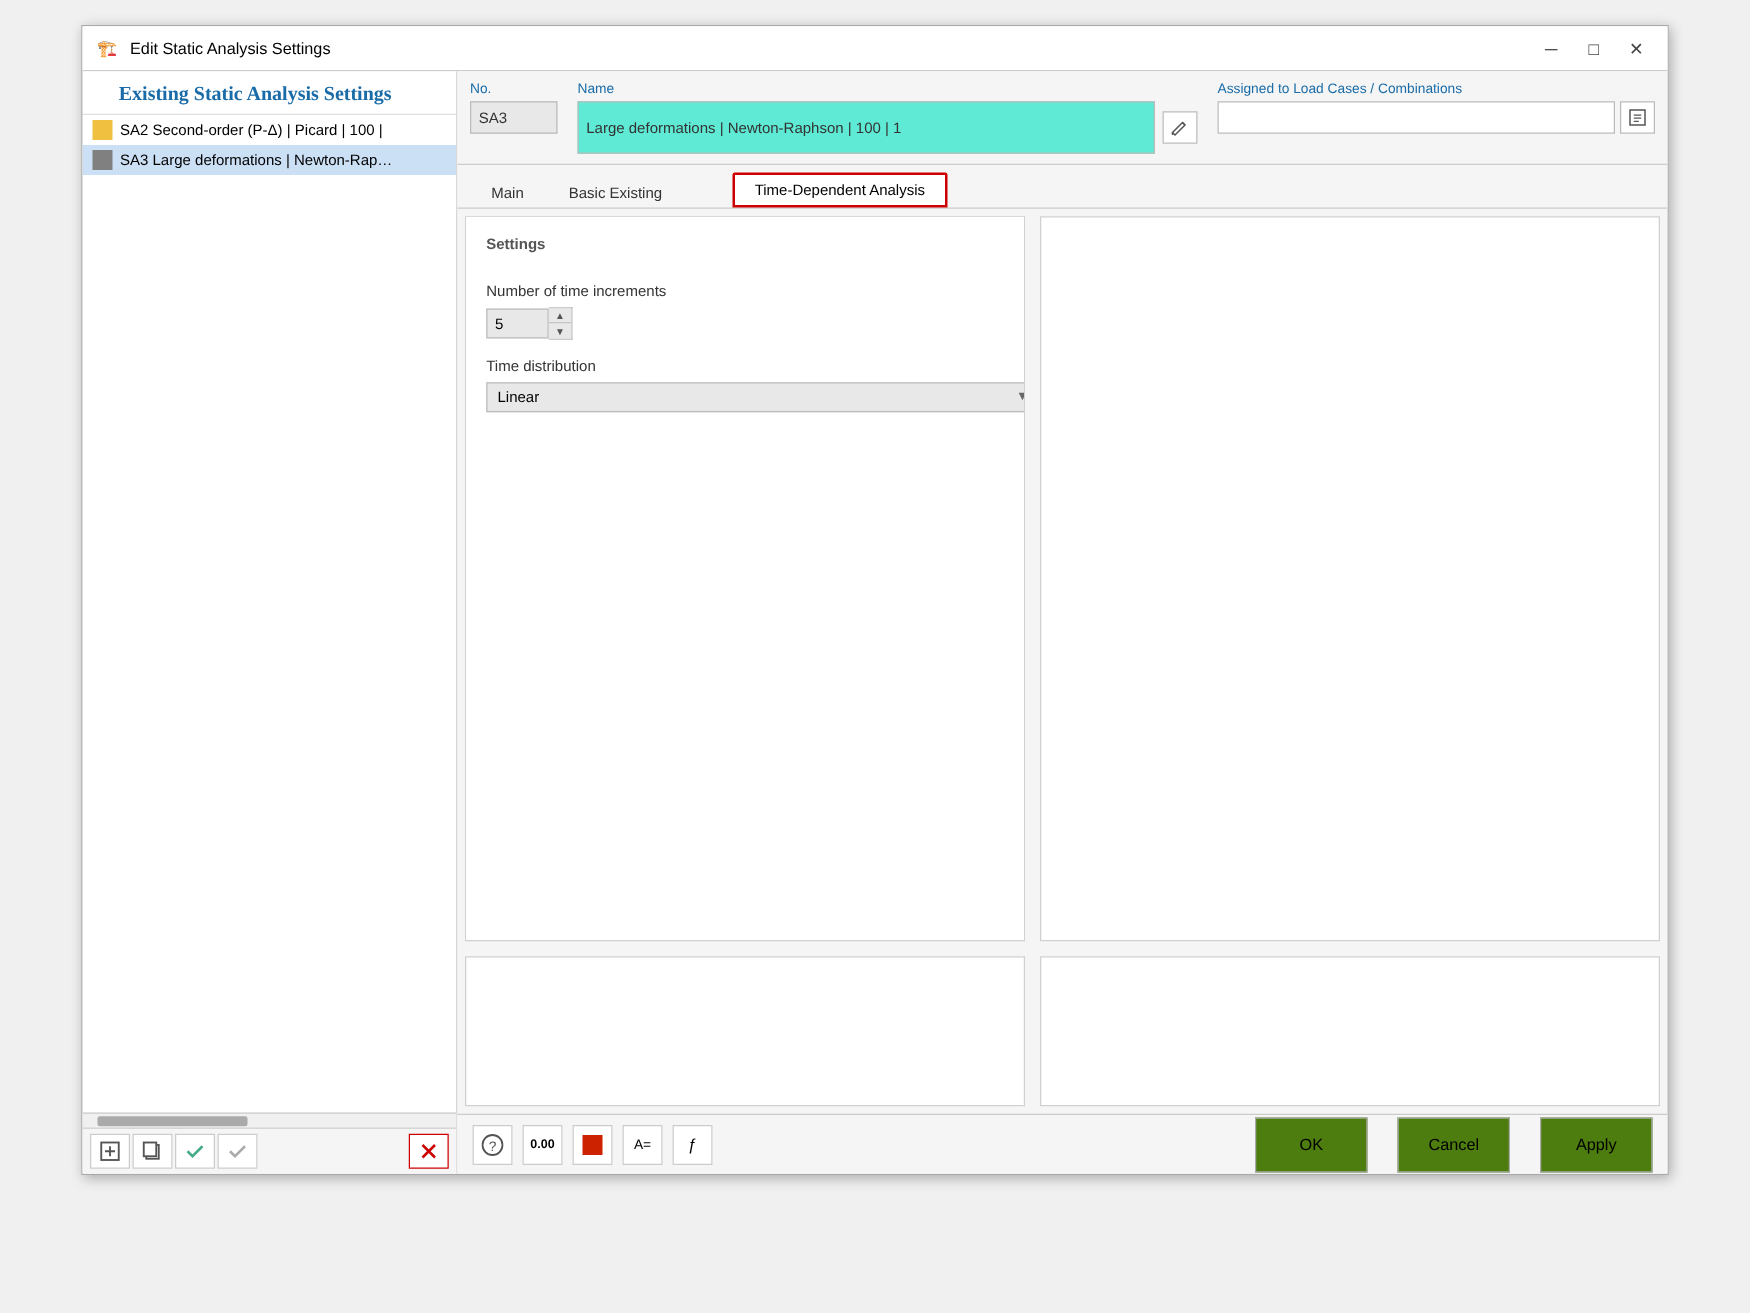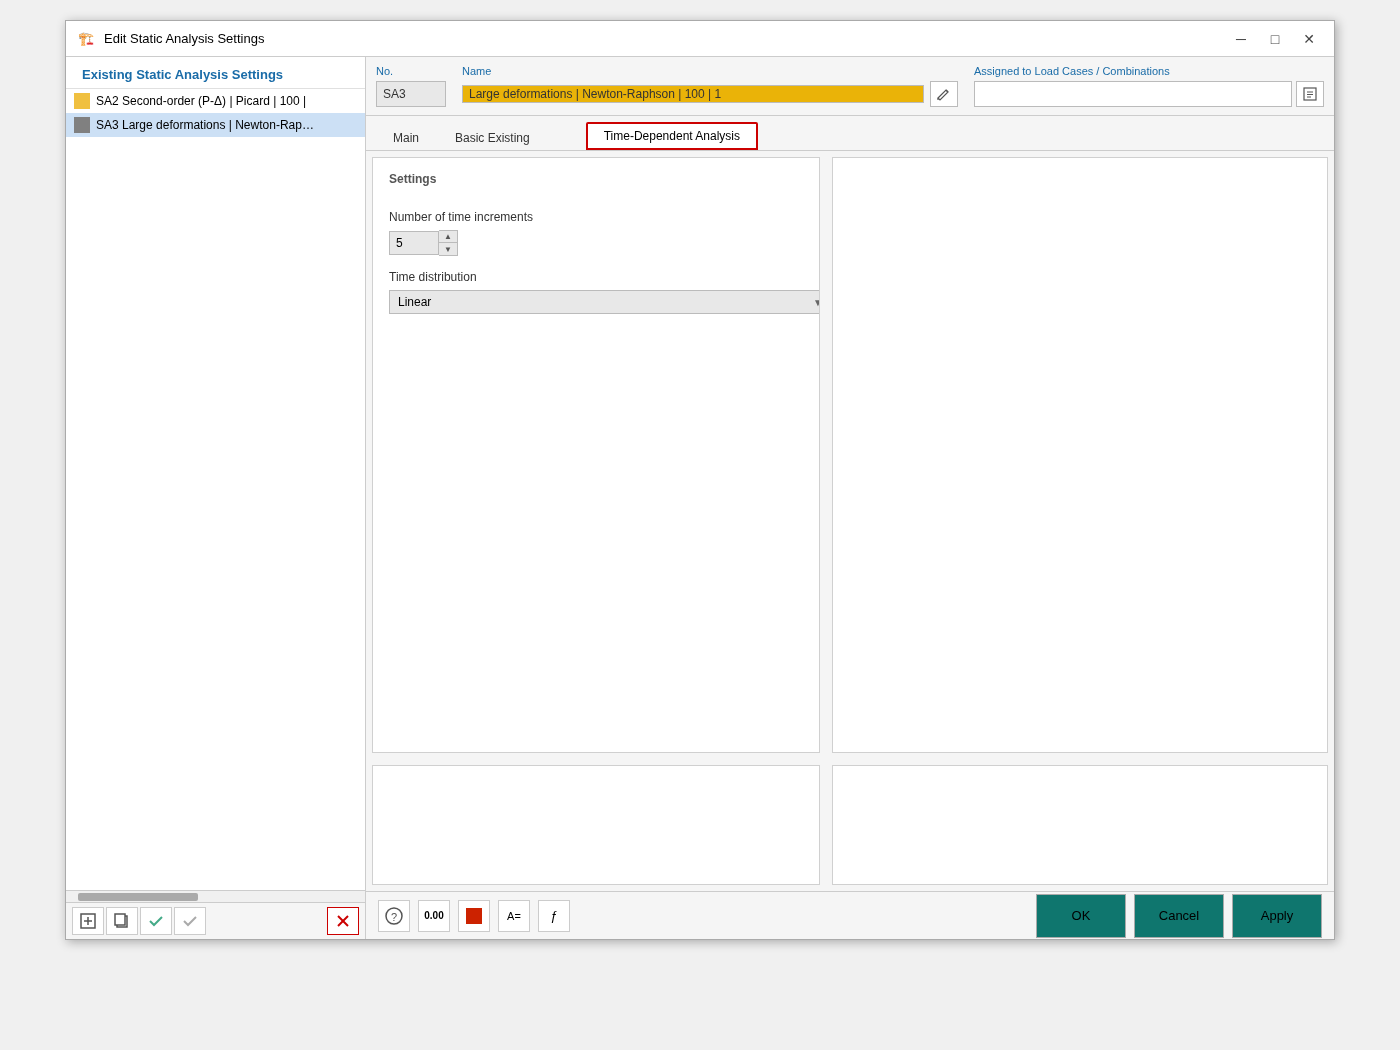--- a/index.html
+++ b/index.html
@@ -74,25 +74,26 @@
 
     
     .sidebar {
       width: 300px;
       background: #ffffff;
       border-right: 1px solid #ccc;
       display: flex;
       flex-direction: column;
     }
     .sidebar-title {
-      padding: 10px 16px 6px;
+      padding: 10px 29px 6px;
       font-weight: bold;
-      font-size: 13px;
+      font-size: 16px;
       color: #1a6ca8;
       border-bottom: 1px solid #e0e0e0;
+      font-family: Liberation Serif, serif;
     }
     .sidebar-list {
       flex: 1;
       overflow-y: auto;
       overflow-x: hidden;
     }
     .sidebar-item {
       display: flex;
       align-items: center;
       padding: 4px 8px;
@@ -198,24 +199,24 @@
       gap: 4px;
       flex: 1;
     }
     .header-name-row {
       display: flex;
       align-items: center;
       gap: 6px;
     }
     .header-name-input {
       border: 1px solid #bbb;
-      background: #eab308;
+      background: #5eead4;
       padding: 2px 6px;
       font-size: 12px;
-      height: 18px;
+      height: 42px;
       flex: 1;
       color: #333;
     }
     .edit-btn {
       width: 28px;
       height: 26px;
       border: 1px solid #bbb;
       background: #fff;
       cursor: pointer;
       display: flex;
@@ -415,24 +416,25 @@
       display: flex;
       align-items: center;
       justify-content: center;
       font-size: 14px;
     }
     .bottom-spacer { flex: 1; }
     .bottom-action-btn {
       min-width: 90px;
       height: 44px;
       border: 1px solid #aaa;
-      background: #0f766e;
+      background: #4d7c0f;
       cursor: pointer;
       font-size: 13px;
       padding: 0 16px;
+      margin-left: 16px;
     }
   </style>
 </head>
 <body>
 
 <div class="window">
 
   <div class="title-bar">
     <div class="title-bar-left">
       <span class="title-icon">🏗️</span>

